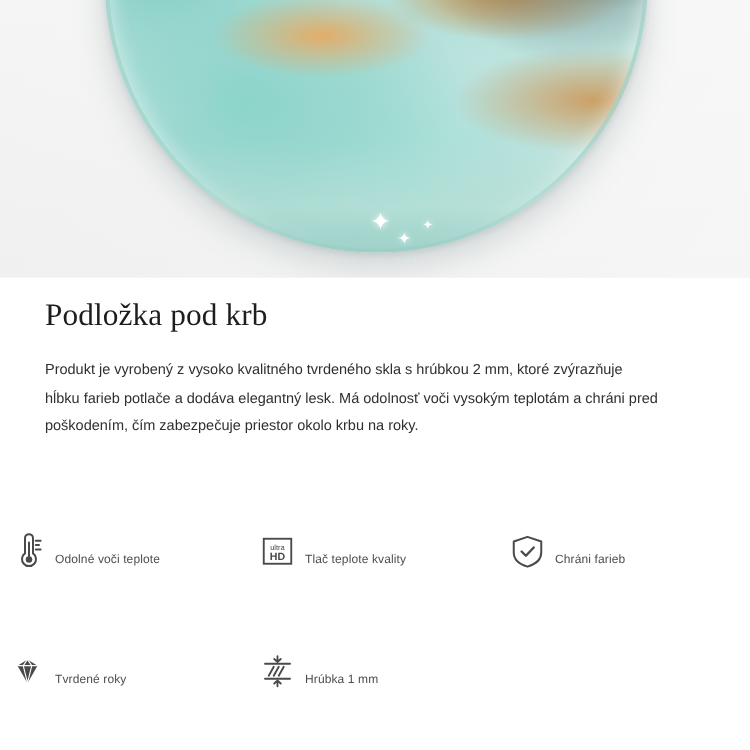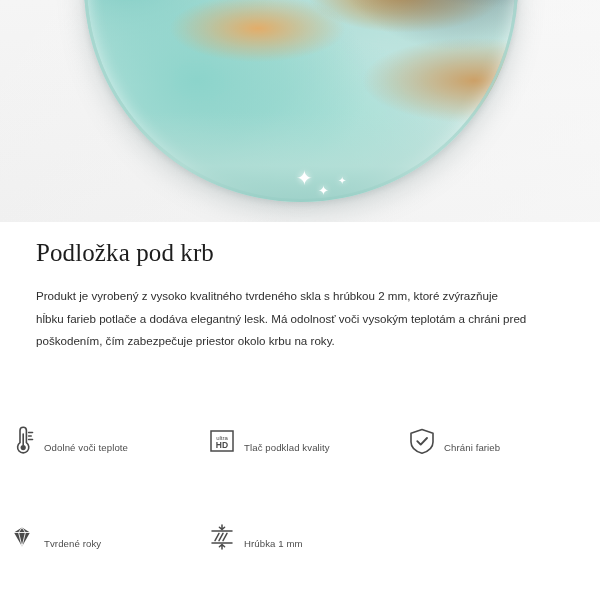--- a/index.html
+++ b/index.html
@@ -208,21 +208,21 @@
     </div>
 
     <div class="feature">
       <span class="feature-icon">
         <svg width="40" height="40" viewBox="0 0 40 40">
           <rect x="9" y="10" width="22" height="20" fill="none" stroke="#4a4a4a" stroke-width="1.5"></rect>
           <text x="20" y="19.2" text-anchor="middle" font-family="Liberation Sans, sans-serif" font-size="6" fill="#4a4a4a">ultra</text>
           <text x="20" y="27.4" text-anchor="middle" font-family="Liberation Sans, sans-serif" font-size="8.5" font-weight="bold" fill="#4a4a4a">HD</text>
         </svg>
       </span>
-      <span class="feature-label">Tlač podklad kvality</span>
+      <span class="feature-label">Tlač teplote kvality</span>
     </div>
 
     <div class="feature">
       <span class="feature-icon">
         <svg width="40" height="40" viewBox="0 0 40 40">
           <path d="M20 8.5 L31 12.2 V21 c0 6.2-4.6 9.4-11 11.3 C13.6 30.4 9 27.2 9 21 v-8.8 z" fill="none" stroke="#4a4a4a" stroke-width="1.6" stroke-linejoin="round"></path>
           <path d="M15.3 20.2 l3.4 3.4 6.3-6.6" fill="none" stroke="#4a4a4a" stroke-width="1.9" stroke-linecap="round" stroke-linejoin="round"></path>
         </svg>
       </span>
       <span class="feature-label">Chráni farieb</span>

